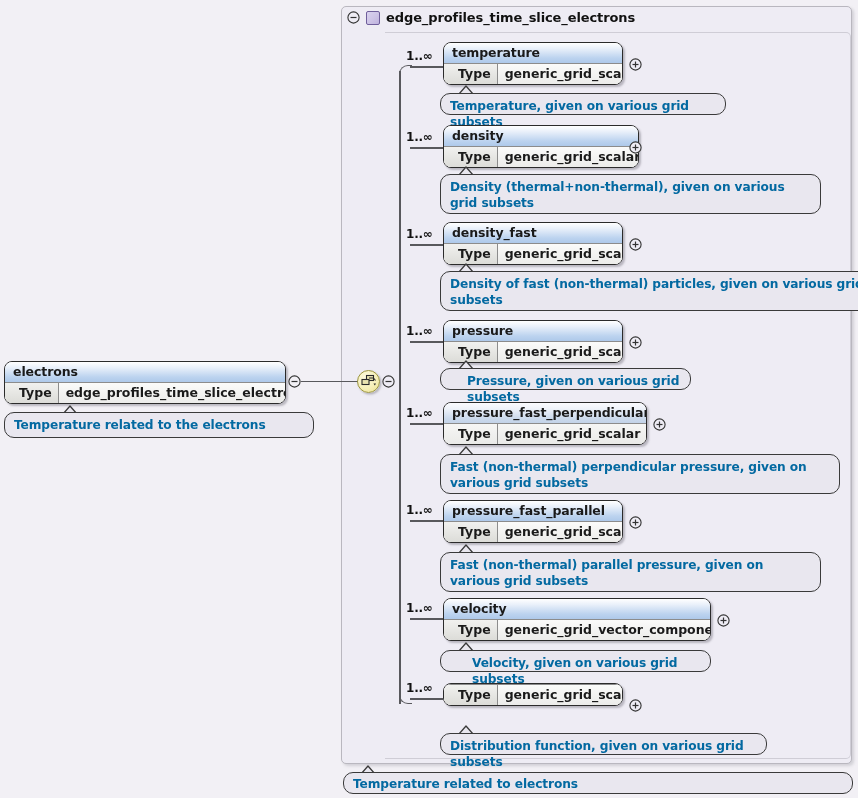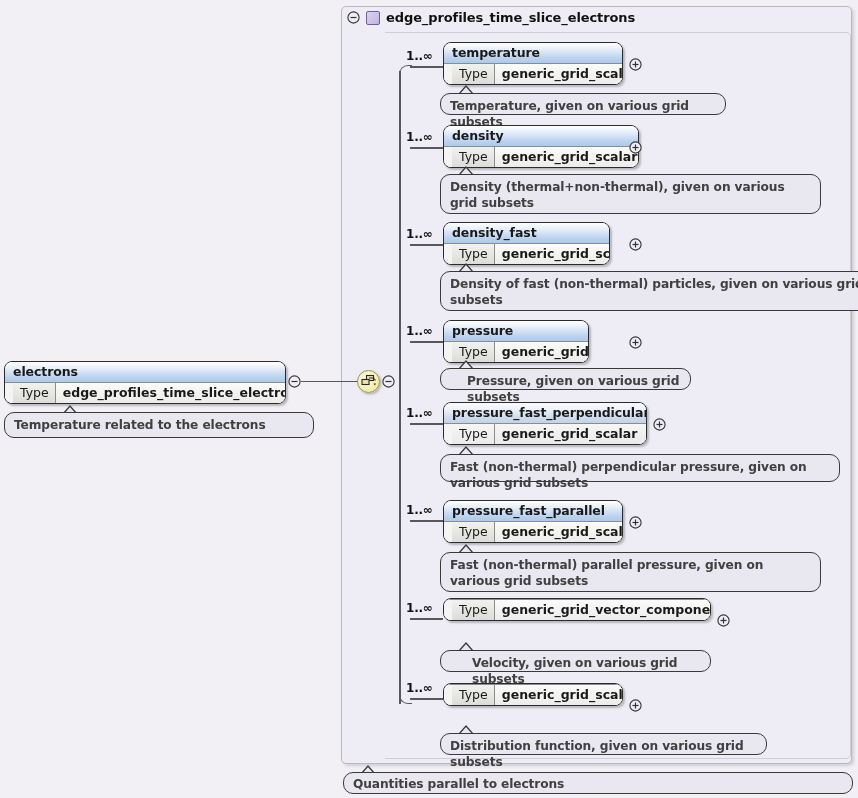--- a/index.html
+++ b/index.html
@@ -37,28 +37,27 @@
     letter-spacing: -0.1px;
   }
   .ebox .typerow {
     display: flex;
     height: 20px;
     border-top: 1px solid #8c8c8c;
     background: #f4f4f2;
   }
   .ebox .typelbl {
     line-height: 20px;
-    padding: 0 6px 0 7px;
+    padding: 0 6px 0 14px;
     font-size: 12.5px;
-    font-weight: normal;
+    font-weight: bold;
     color: #1a1a1a;
     background: linear-gradient(to bottom, #f1f1ef 0%, #dcdcd8 100%);
     border-right: 1px solid #8c8c8c;
     white-space: nowrap;
-    margin-left: 8px;
   }
   .ebox .typeval {
     line-height: 20px;
     padding: 0 8px 0 7px;
     font-size: 12.5px;
     font-weight: bold;
     color: #1a1a1a;
     background: linear-gradient(to bottom, #fbfbfa 0%, #ececea 100%);
     white-space: nowrap;
     flex: 1;
@@ -73,21 +72,21 @@
     background: linear-gradient(to bottom, #f6f6f5 0%, #eaeae8 100%);
   }
 
   
   .anno {
     position: absolute;
     box-sizing: border-box;
     border: 1.4px solid #3a3a3a;
     border-radius: 10px;
     background: #e9e7ef;
-    color: #404040;
+    color: #0369a1;
     font-size: 12.2px;
     font-weight: bold;
     line-height: 16px;
     padding: 4px 9px 4px 9px;
     letter-spacing: -0.1px;
   }
   
   .notch {
     position: absolute;
     width: 16px; height: 9px;
@@ -307,21 +306,21 @@
         </svg>
       </span>
       <div class="notch" style="left: 458px; top: 166px;">
         <svg width="18" height="10" viewBox="0 0 18 10">
           <path d="M1,9 L8,1 L15,9" fill="#e9e7ef" stroke="#3a3a3a" stroke-width="1.3" stroke-linejoin="round"></path>
         </svg>
       </div>
       <div class="anno" style="left: 440px; top: 174px; width: 381px; height: 40px;">Density (thermal+non-thermal), given on various grid subsets</div>
       <div class="hline" style="left: 410px; top: 244px; width: 33px;"></div>
       <div class="card" style="left: 406px; top: 227px;">1..∞</div>
-      <div class="ebox" style="left: 443px; top: 222px; width: 167px;">
+      <div class="ebox" style="left: 443px; top: 222px; width: 180px;">
         <div class="name">density_fast</div>
         <div class="typerow">
           <div class="typelbl">Type</div>
           <div class="typeval">generic_grid_scalar</div>
         </div>
       </div>
       <span class="toggle" style="left: 629px; top: 238px;">
         <svg width="13" height="13" viewBox="0 0 13 13">
           <circle cx="6.5" cy="6.5" r="5.6" fill="#eeecf4" stroke="#333" stroke-width="1.1"></circle>
           <line x1="3.5" y1="6.5" x2="9.5" y2="6.5" stroke="#333" stroke-width="1.2"></line>
@@ -329,21 +328,21 @@
         </svg>
       </span>
       <div class="notch" style="left: 458px; top: 263px;">
         <svg width="18" height="10" viewBox="0 0 18 10">
           <path d="M1,9 L8,1 L15,9" fill="#e9e7ef" stroke="#3a3a3a" stroke-width="1.3" stroke-linejoin="round"></path>
         </svg>
       </div>
       <div class="anno" style="left: 440px; top: 271px; width: 456px; height: 40px;">Density of fast (non-thermal) particles, given on various grid subsets</div>
       <div class="hline" style="left: 410px; top: 341px; width: 33px;"></div>
       <div class="card" style="left: 406px; top: 324px;">1..∞</div>
-      <div class="ebox" style="left: 443px; top: 320px; width: 146px;">
+      <div class="ebox" style="left: 443px; top: 320px; width: 180px;">
         <div class="name">pressure</div>
         <div class="typerow">
           <div class="typelbl">Type</div>
           <div class="typeval">generic_grid_scalar</div>
         </div>
       </div>
       <span class="toggle" style="left: 629px; top: 336px;">
         <svg width="13" height="13" viewBox="0 0 13 13">
           <circle cx="6.5" cy="6.5" r="5.6" fill="#eeecf4" stroke="#333" stroke-width="1.1"></circle>
           <line x1="3.5" y1="6.5" x2="9.5" y2="6.5" stroke="#333" stroke-width="1.2"></line>
@@ -370,21 +369,21 @@
           <circle cx="6.5" cy="6.5" r="5.6" fill="#eeecf4" stroke="#333" stroke-width="1.1"></circle>
           <line x1="3.5" y1="6.5" x2="9.5" y2="6.5" stroke="#333" stroke-width="1.2"></line>
           <line x1="6.5" y1="3.5" x2="6.5" y2="9.5" stroke="#333" stroke-width="1.2"></line>
         </svg>
       </span>
       <div class="notch" style="left: 458px; top: 446px;">
         <svg width="18" height="10" viewBox="0 0 18 10">
           <path d="M1,9 L8,1 L15,9" fill="#e9e7ef" stroke="#3a3a3a" stroke-width="1.3" stroke-linejoin="round"></path>
         </svg>
       </div>
-      <div class="anno" style="left: 440px; top: 454px; width: 400px; height: 28px;">Fast (non-thermal) perpendicular pressure, given on various grid subsets</div>
+      <div class="anno" style="left: 440px; top: 454px; width: 400px; height: 40px;">Fast (non-thermal) perpendicular pressure, given on various grid subsets</div>
       <div class="hline" style="left: 410px; top: 520px; width: 33px;"></div>
       <div class="card" style="left: 406px; top: 503px;">1..∞</div>
       <div class="ebox" style="left: 443px; top: 500px; width: 180px;">
         <div class="name">pressure_fast_parallel</div>
         <div class="typerow">
           <div class="typelbl">Type</div>
           <div class="typeval">generic_grid_scalar</div>
         </div>
       </div>
       <span class="toggle" style="left: 629px; top: 516px;">
@@ -396,20 +395,21 @@
       </span>
       <div class="notch" style="left: 458px; top: 544px;">
         <svg width="18" height="10" viewBox="0 0 18 10">
           <path d="M1,9 L8,1 L15,9" fill="#e9e7ef" stroke="#3a3a3a" stroke-width="1.3" stroke-linejoin="round"></path>
         </svg>
       </div>
       <div class="anno" style="left: 440px; top: 552px; width: 381px; height: 40px;">Fast (non-thermal) parallel pressure, given on various grid subsets</div>
       <div class="hline" style="left: 410px; top: 618px; width: 33px;"></div>
       <div class="card" style="left: 406px; top: 601px;">1..∞</div>
       <div class="ebox" style="left: 443px; top: 598px; width: 268px;">
+        <div class="name">velocity</div>
         <div class="typerow">
           <div class="typelbl">Type</div>
           <div class="typeval">generic_grid_vector_components</div>
         </div>
       </div>
       <span class="toggle" style="left: 717px; top: 614px;">
         <svg width="13" height="13" viewBox="0 0 13 13">
           <circle cx="6.5" cy="6.5" r="5.6" fill="#eeecf4" stroke="#333" stroke-width="1.1"></circle>
           <line x1="3.5" y1="6.5" x2="9.5" y2="6.5" stroke="#333" stroke-width="1.2"></line>
           <line x1="6.5" y1="3.5" x2="6.5" y2="9.5" stroke="#333" stroke-width="1.2"></line>
@@ -442,15 +442,15 @@
         </svg>
       </div>
       <div class="anno" style="left: 440px; top: 733px; width: 327px; height: 22px;">Distribution function, given on various grid subsets</div>
     </div>
 
   <div class="notch" style="left:360px; top:765px;">
     <svg width="18" height="10" viewBox="0 0 18 10">
       <path d="M1,9 L8,1 L15,9" fill="#e9e7ef" stroke="#3a3a3a" stroke-width="1.3" stroke-linejoin="round"></path>
     </svg>
   </div>
-  <div class="anno" style="left:343px; top:772px; width:510px; height:22px; padding-top:3px;">Quantities parallel to electrons</div>
+  <div class="anno" style="left:343px; top:772px; width:510px; height:22px; padding-top:3px;">Temperature related to electrons</div>
 
 </div>
 
 </body></html>

